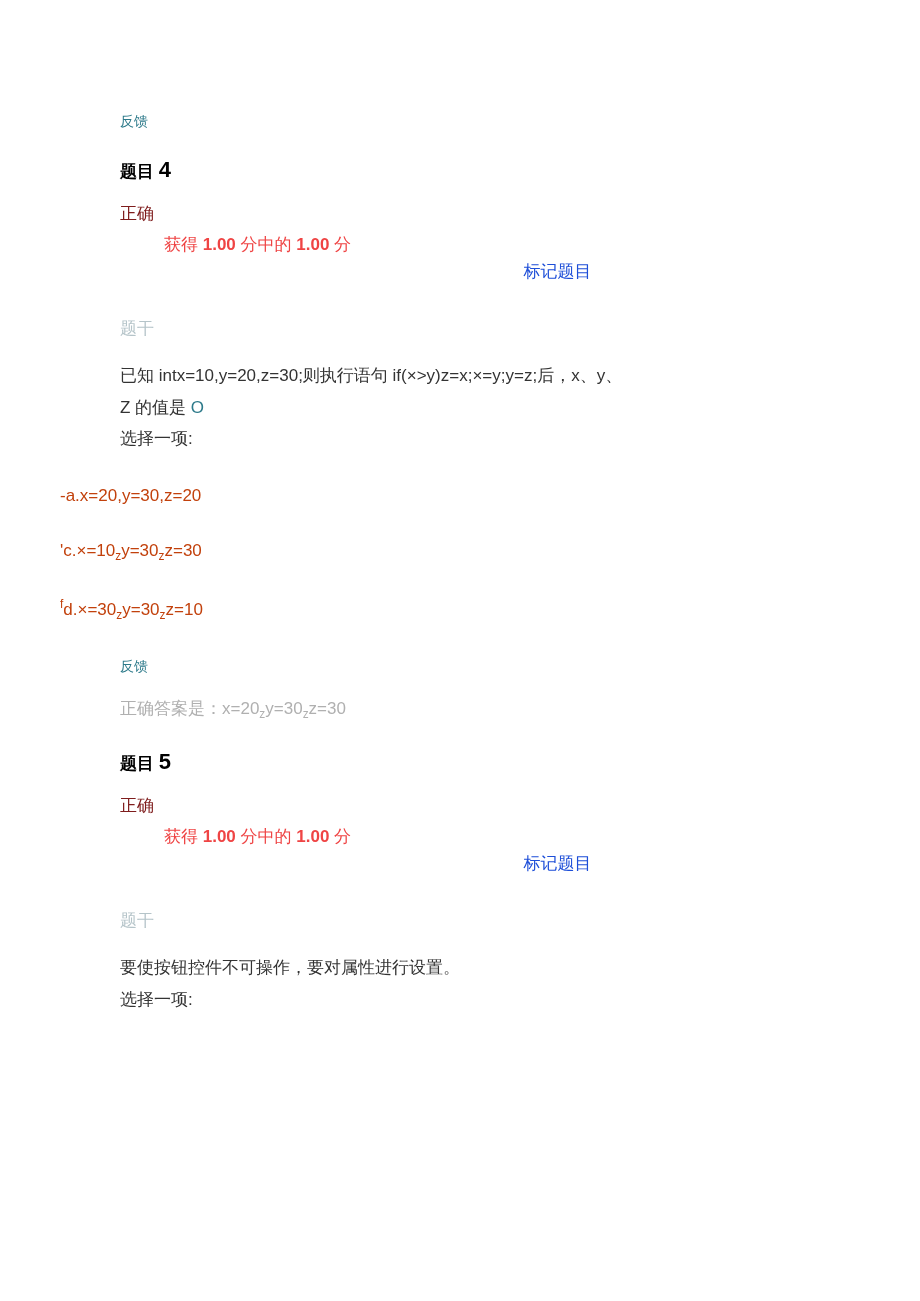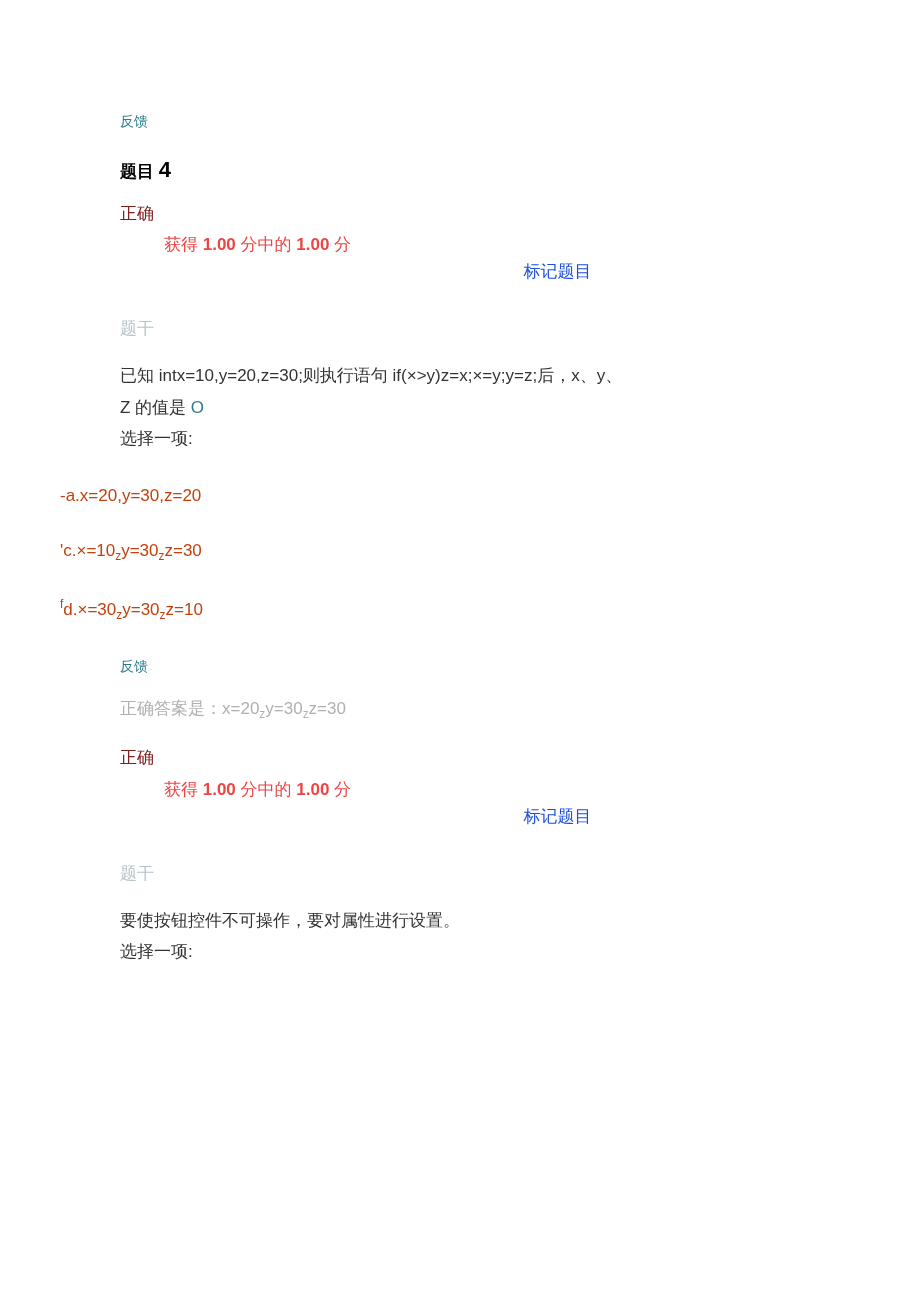--- a/index.html
+++ b/index.html
@@ -123,20 +123,23 @@
       <span class="sup">f</span><span>d.×=30</span><span class="sub">z</span><span>y=30</span><span class="sub">z</span><span>z=10</span>
     </div>
   </div>
 
   <div class="teal-heading">反馈</div>
 
   <div class="feedback-answer">
     <span>正确答案是：</span><span>x=20</span><span class="sub">z</span><span>y=30</span><span class="sub">z</span><span>z=30</span>
   </div>
 
+  <div class="question-title">
+    <span>题目 </span><span class="num">5</span>
+  </div>
 
   <div class="status-line">正确</div>
   <div class="score-line">
     <span>获得 </span><span class="bold">1.00</span><span> 分中的 </span><span class="bold">1.00</span><span> 分</span>
   </div>
 
   <div class="mark-question">标记题目</div>
 
   <div class="stem-label">题干</div>
 

